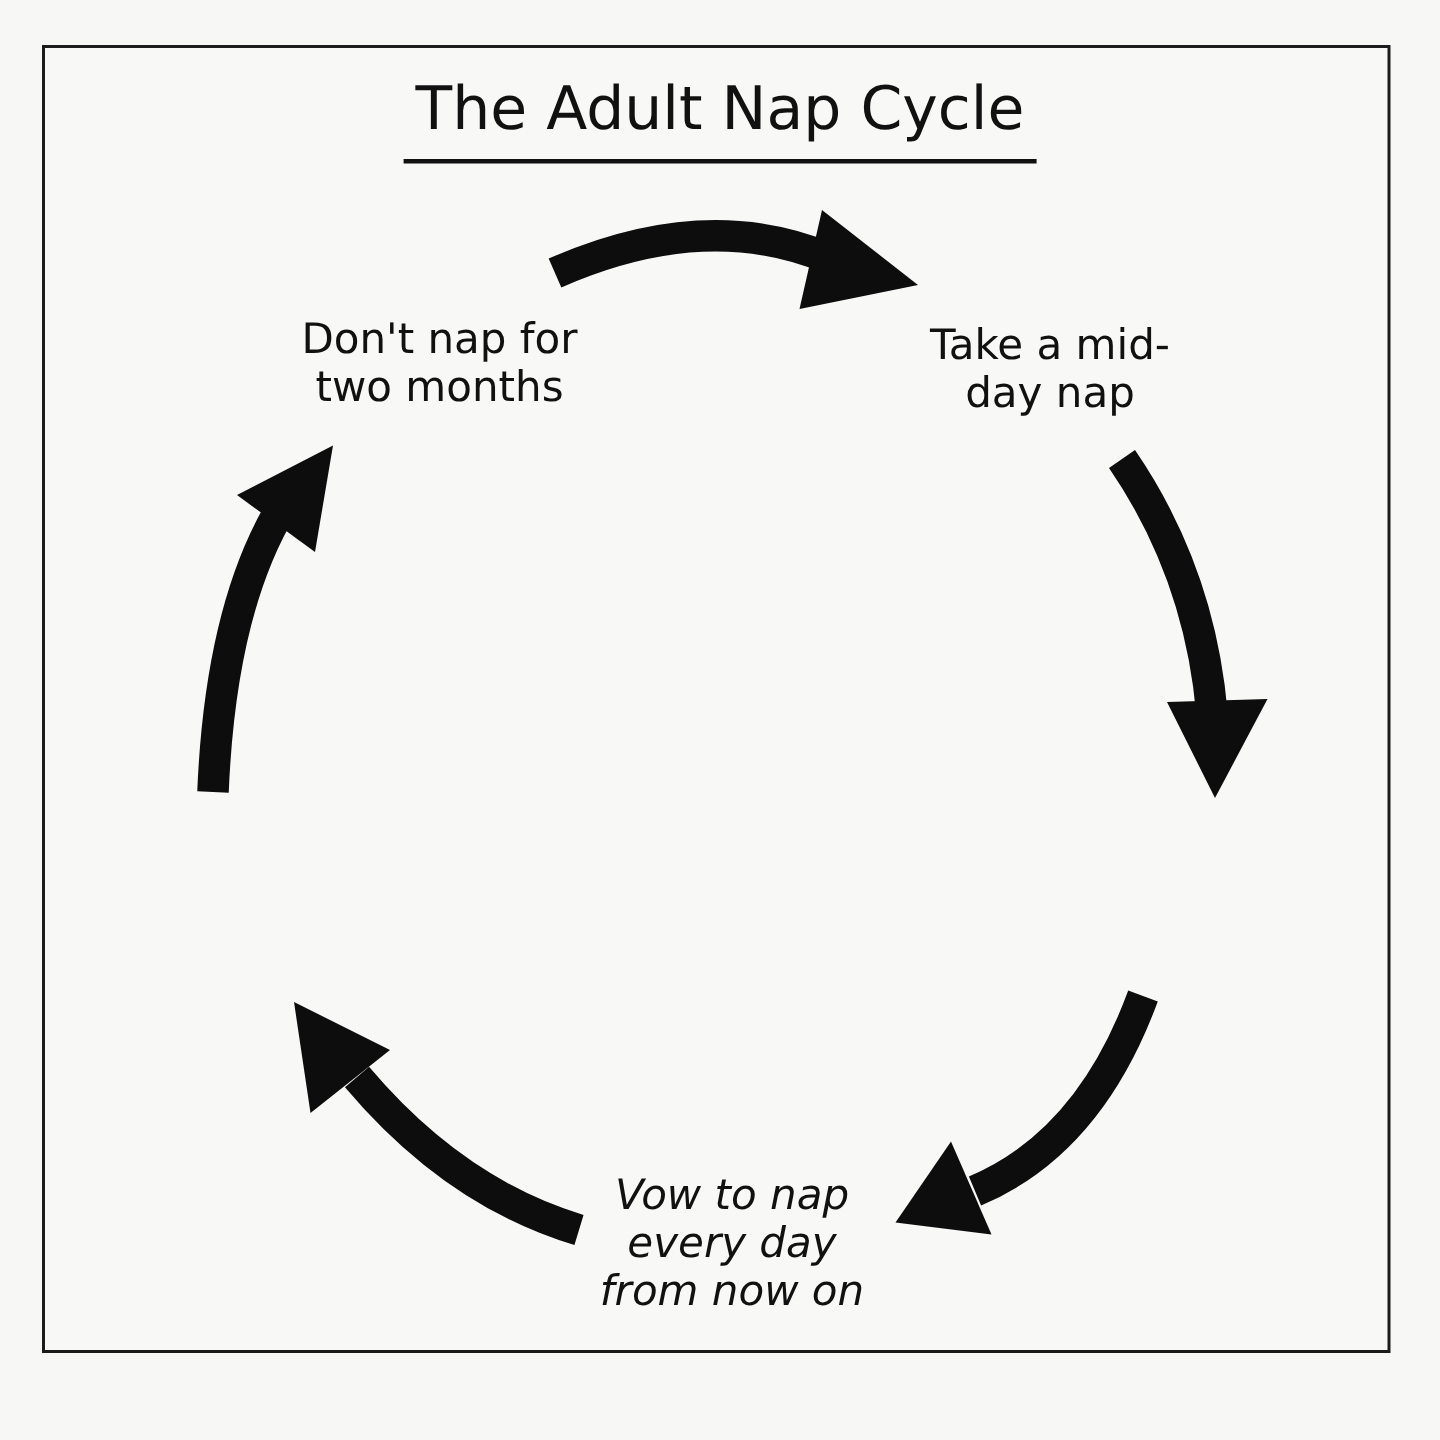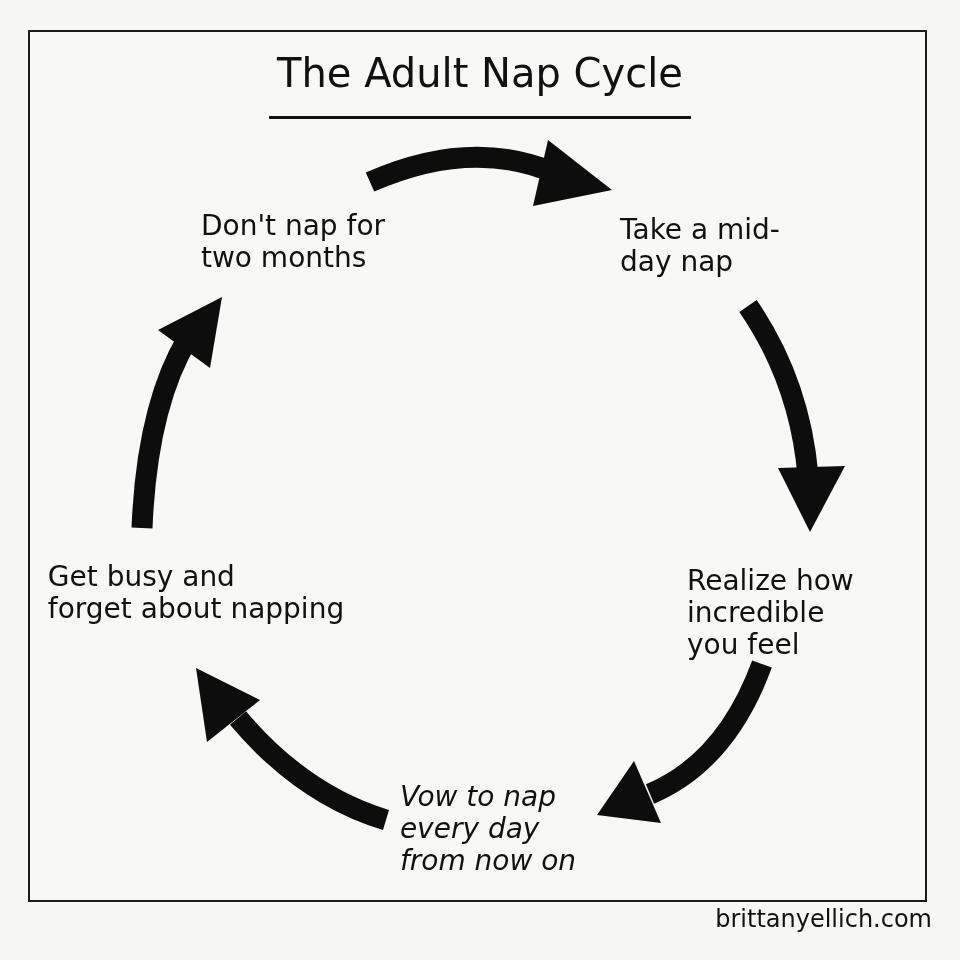--- a/index.html
+++ b/index.html
@@ -30,41 +30,41 @@
   .title {
     position: absolute;
     left: 480px;
     top: 50px;
     transform: translateX(-50%);
     margin: 0;
     font-size: 40px;
     font-weight: normal;
     white-space: nowrap;
     border-bottom: 3px solid #111111;
-    padding: 0 8px 20px 8px;
+    padding: 0 8px 10px 8px;
   }
   .arrows-svg {
     position: absolute;
     left: 0;
     top: 0;
     width: 960px;
     height: 960px;
   }
   .arrows-svg path {
     fill: none;
     stroke: #0d0d0d;
     stroke-width: 21;
   }
   .arrows-svg polygon {
     fill: #0d0d0d;
   }
   .step {
     position: absolute;
     transform: translateX(-50%);
-    text-align: left;
+    text-align: center;
     font-size: 28px;
     line-height: 1.15;
     white-space: pre-line;
   }
   .step-dont-nap  { left: 293px; top: 210px; }
   .step-take-nap  { left: 700px; top: 214px; }
   .step-realize   { left: 778px; top: 565px; }
   .step-vow       { left: 488px; top: 781px; font-style: italic; }
   .step-get-busy  { left: 196px; top: 561px; }
   .watermark {
@@ -111,25 +111,20 @@
       <polygon points="222,297 158,330 210,368"></polygon>
     </g>
   </svg>
 
   <div class="step step-dont-nap">Don't nap for
 two months</div>
 
   <div class="step step-take-nap">Take a mid-
 day nap</div>
 
-  <div class="step step-realize">Realize how
-incredible you feel</div>
 
   <div class="step step-vow">Vow to nap
 every day
 from now on</div>
 
-  <div class="step step-get-busy">Get busy and
-forget about napping</div>
 
-  <div class="watermark">brittanyellich.com</div>
 
 </div>
 
 </body></html>

